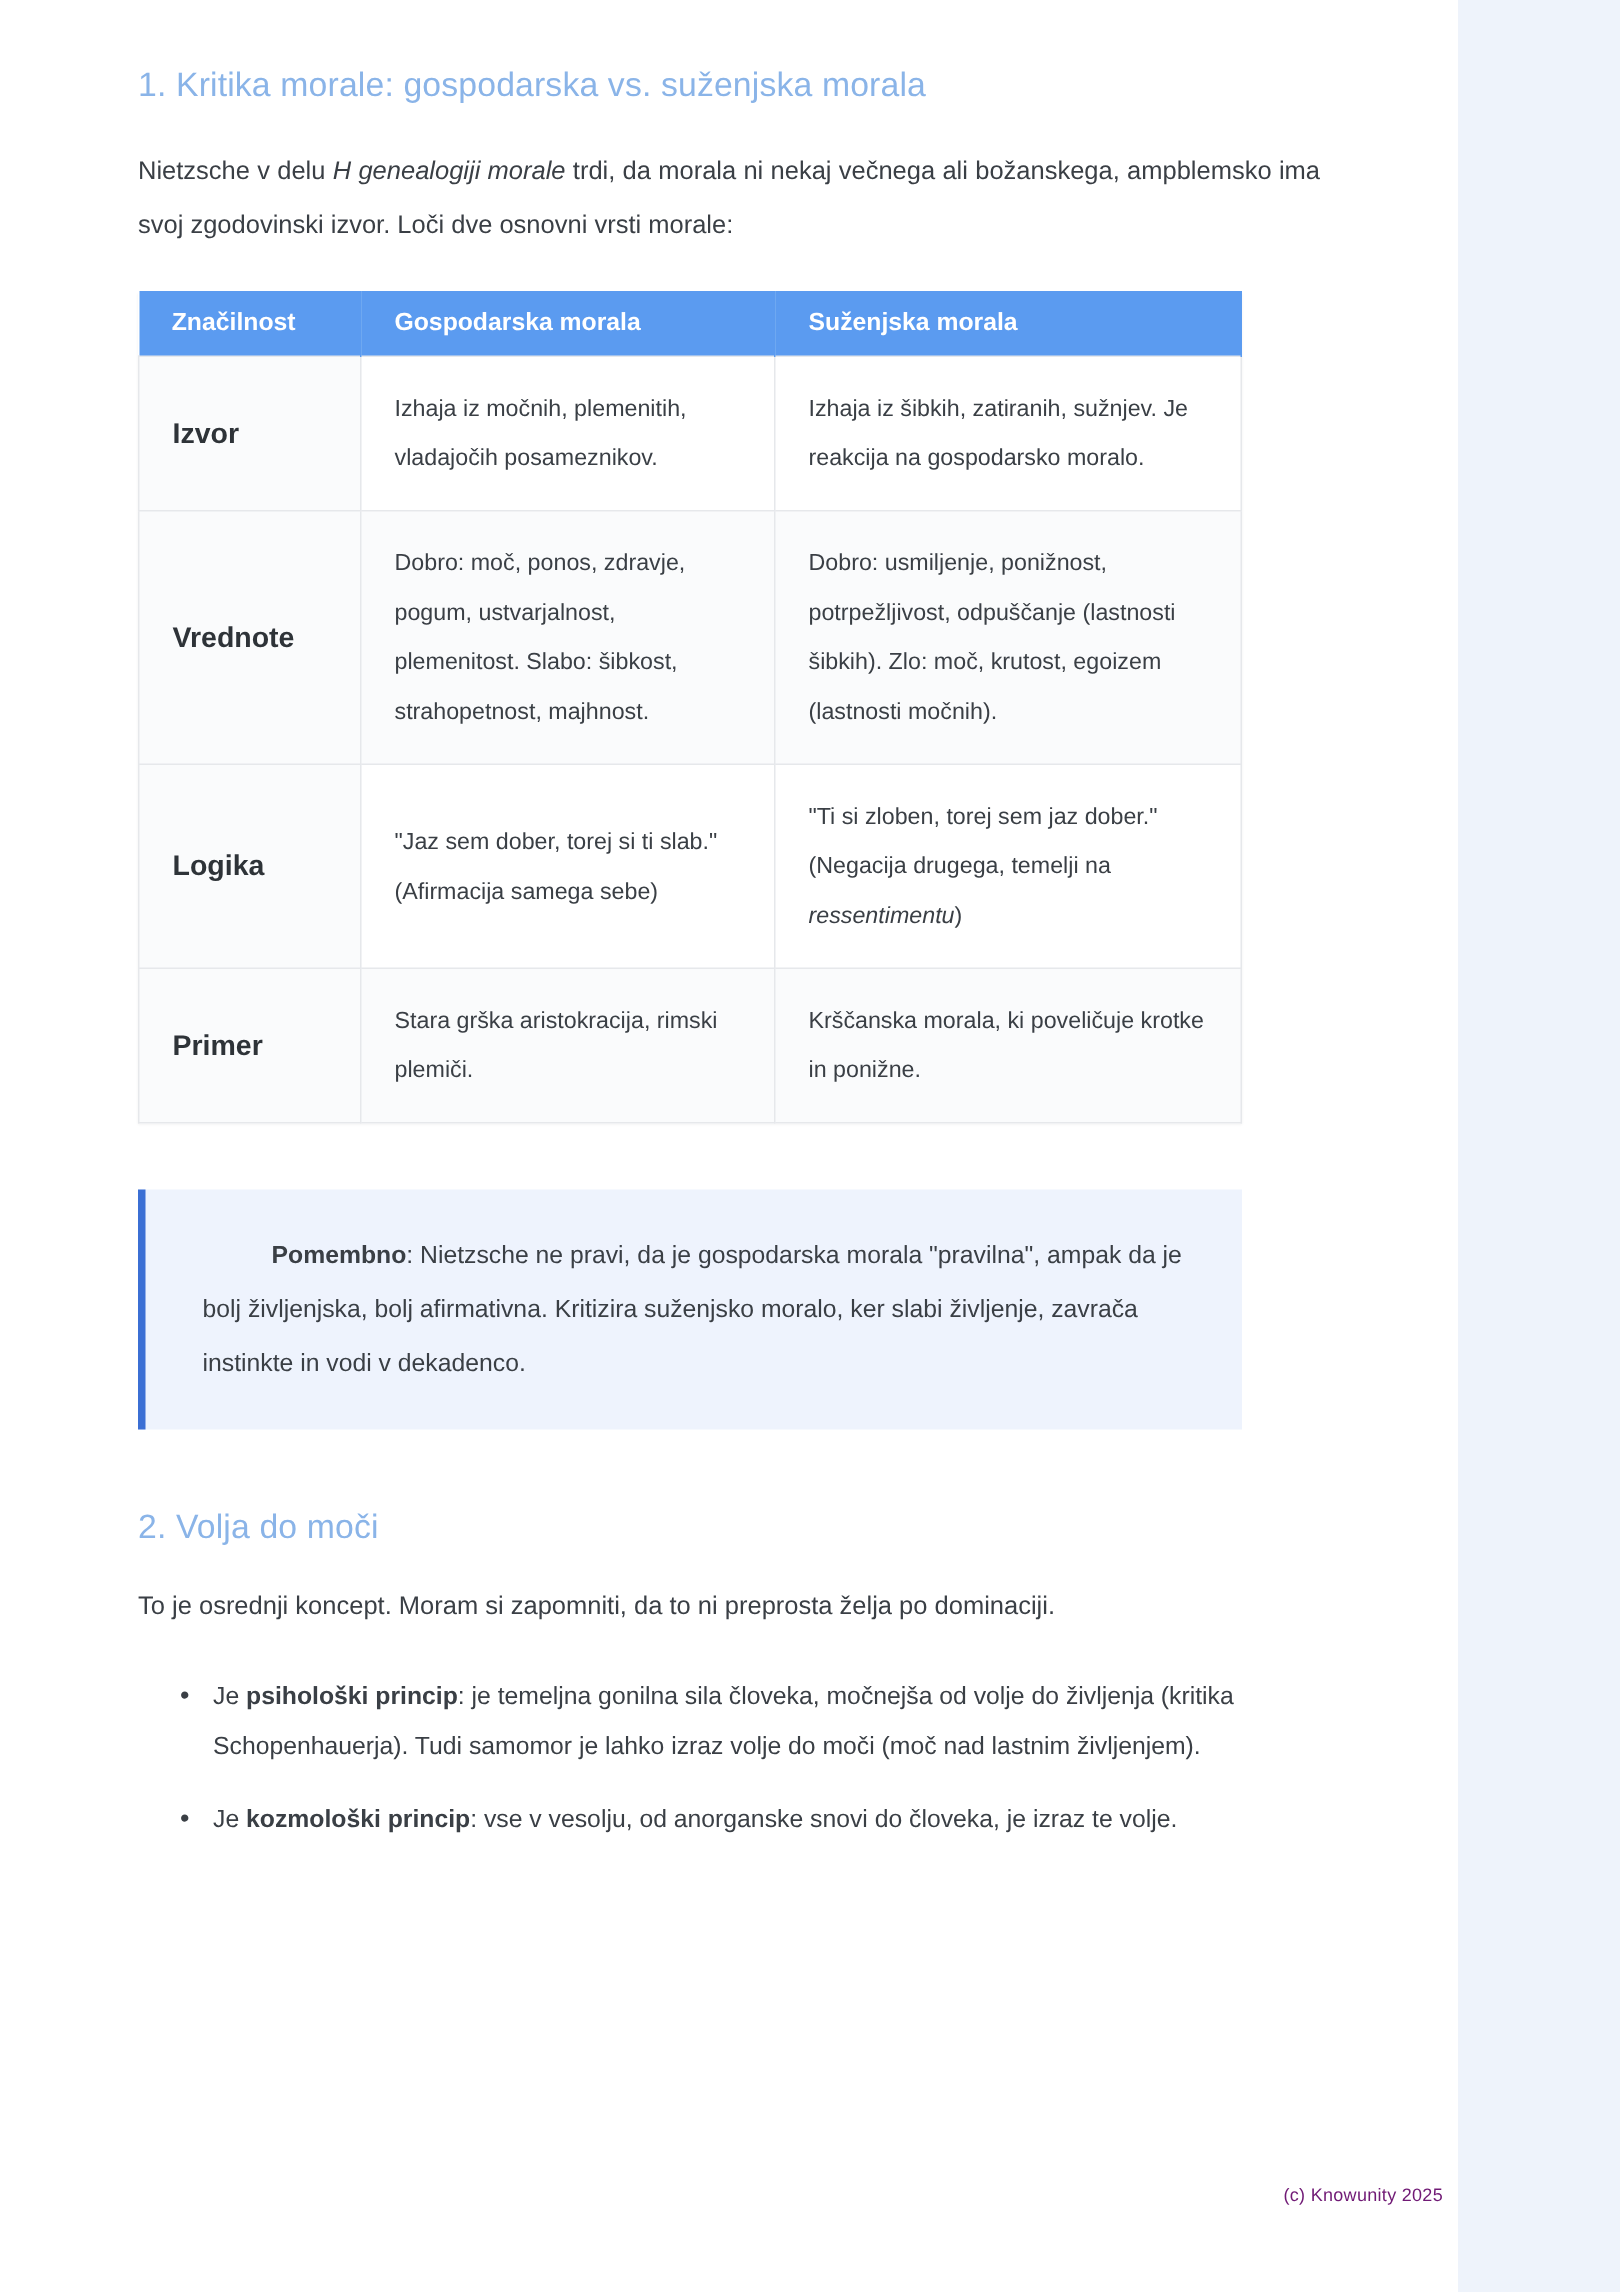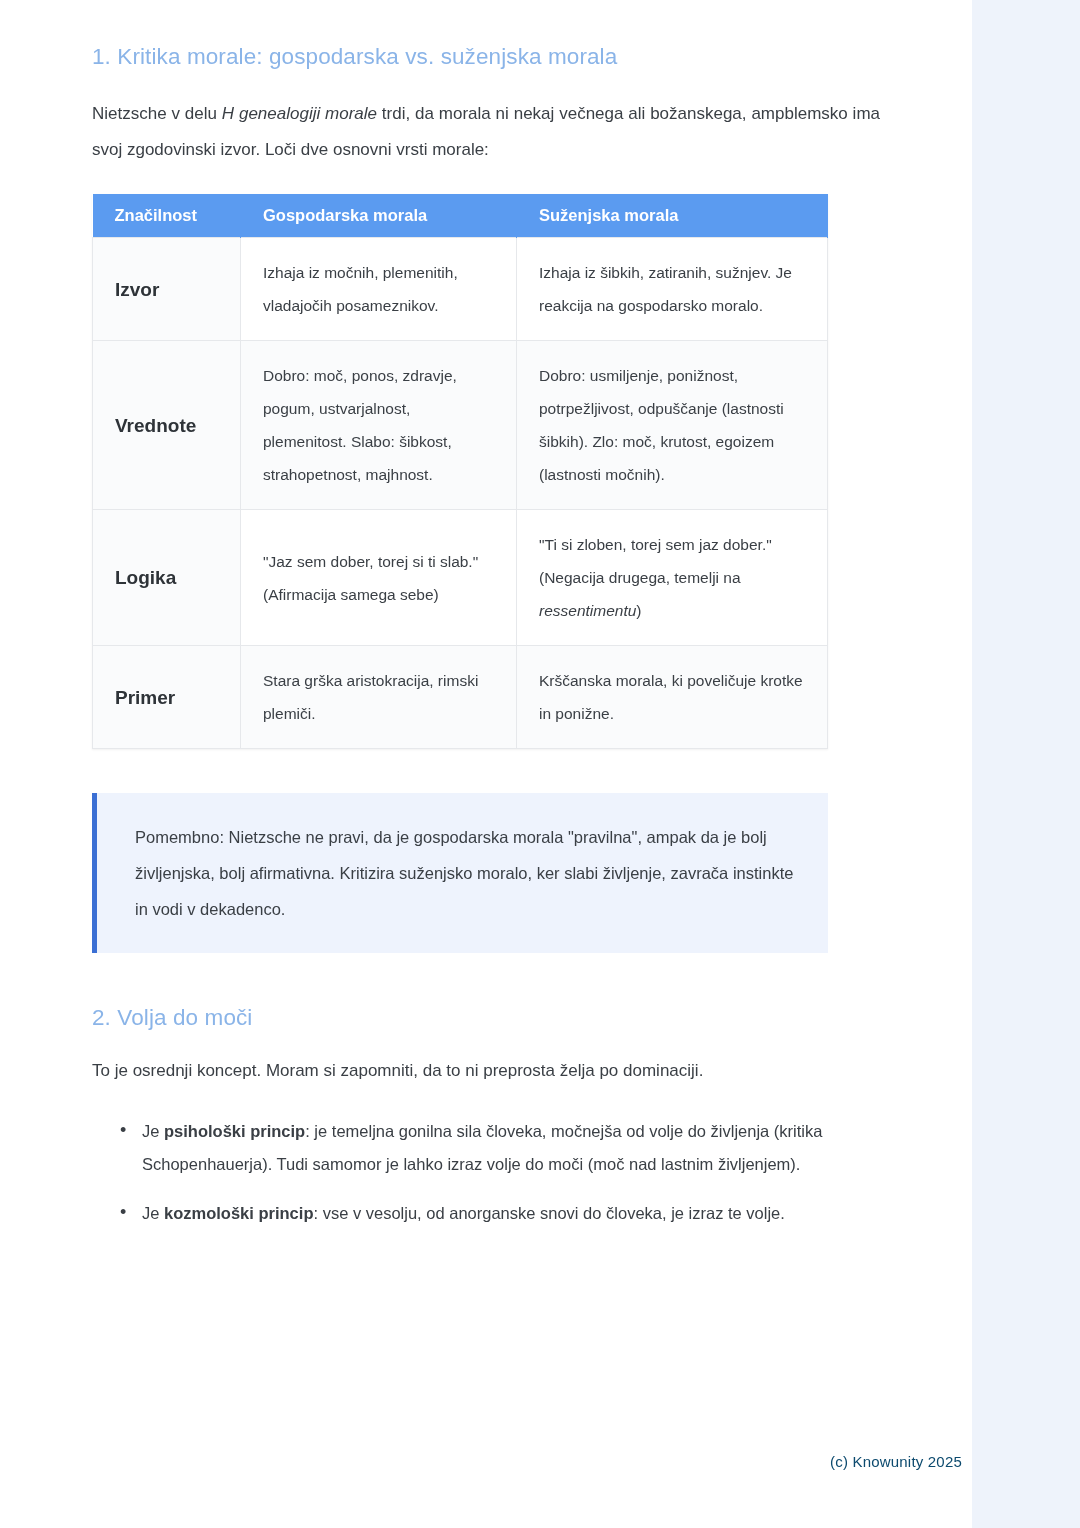--- a/index.html
+++ b/index.html
@@ -90,21 +90,21 @@
     border-left: 5px solid #3b6fd4;
     padding: 26px 34px 26px 38px;
     margin: 44px 0 0 0;
   }
   .callout p {
     margin: 0;
     font-size: 16.5px;
     line-height: 36px;
     color: #3a3f45;
   }
-  .callout b { font-weight: normal; }
+  .callout b { font-weight: bold; margin-left: 46px; }
 
   ul.bullets {
     margin: 0;
     padding: 0 0 0 28px;
     list-style: none;
   }
   ul.bullets li {
     position: relative;
     color: #3a3f45;
     font-size: 16.5px;
@@ -119,22 +119,22 @@
     top: -1px;
     font-size: 18px;
     color: #3a3f45;
   }
   ul.bullets li b { font-weight: bold; }
 
   .watermark {
     position: absolute;
     right: 118px;
     bottom: 58px;
-    font-size: 15px;
-    color: #0c4a6e;
+    font-size: 12px;
+    color: #701a75;
     letter-spacing: 0.2px;
     text-align: right;
   }
 </style>
 </head>
 <body>
 
 <div class="right-strip"></div>
 
 <div class="page">

